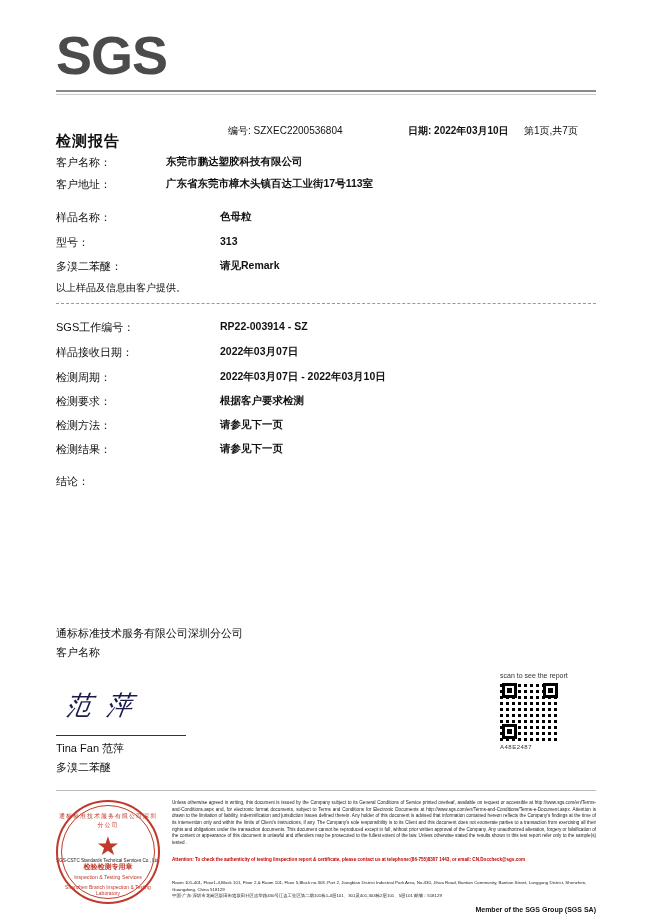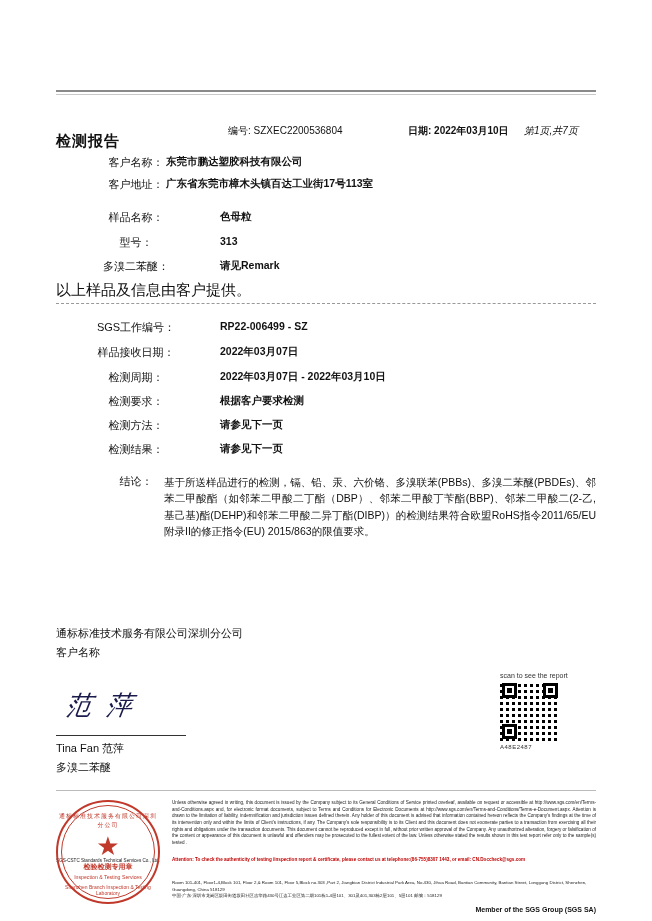--- a/index.html
+++ b/index.html
@@ -69,55 +69,53 @@
     font-size: 10px;
     color: #111;
     font-weight: bold;
   }
   .hdr-page {
     position: absolute;
     left: 524px;
     top: 124px;
     font-size: 10px;
     color: #111;
-    font-style: italic;
   }
   
   .row {
     position: absolute;
     left: 56px;
     width: 540px;
     font-size: 11px;
     color: #111;
   }
   .row .lbl {
     position: absolute;
     left: 0;
     top: 0;
     width: 160px;
     font-size: 11px;
     color: #111;
-    text-align: center;
   }
   .row .val {
     position: absolute;
     left: 164px;
     top: 0;
     font-size: 10.5px;
     color: #111;
     width: 376px;
     font-weight: bold;
   }
   .row .val.indent {
     left: 110px;
   }
   .note {
     position: absolute;
     left: 56px;
-    font-size: 15px;
+    font-size: 10px;
     color: #111;
   }
   .dashed {
     position: absolute;
     left: 56px;
     width: 540px;
     border-top: 1px dashed #999;
     height: 0;
   }
   .concl-text {
@@ -327,20 +325,21 @@
     text-align: center;
     font-size: 5px;
     color: #c0392b;
   }
 </style>
 </head>
 <body>
 
 <div class="page">
 
+  <div class="sgs-logo">SGS</div>
   <div class="logo-rule"></div>
   <div class="logo-rule2"></div>
 
   <div class="report-title">检测报告</div>
   <div class="hdr-no">编号: SZXEC2200536804</div>
   <div class="hdr-date">日期: 2022年03月10日</div>
   <div class="hdr-page">第1页,共7页</div>
 
   <div class="row" style="top:155px;">
     <span class="lbl">客户名称：</span>
@@ -362,21 +361,21 @@
   <div class="row" style="top:259px;">
     <span class="lbl">多溴二苯醚：</span>
     <span class="val">请见Remark</span>
   </div>
   <div class="note" style="top:281px;">以上样品及信息由客户提供。</div>
 
   <div class="dashed" style="top:303px;"></div>
 
   <div class="row" style="top:320px;">
     <span class="lbl">SGS工作编号：</span>
-    <span class="val">RP22-006499 - SZ</span>
+    <span class="val">RP22-003914 - SZ</span>
   </div>
   <div class="row" style="top:345px;">
     <span class="lbl">样品接收日期：</span>
     <span class="val">2022年03月07日</span>
   </div>
   <div class="row" style="top:370px;">
     <span class="lbl">检测周期：</span>
     <span class="val">2022年03月07日 - 2022年03月10日</span>
   </div>
   <div class="row" style="top:394px;">
@@ -388,21 +387,20 @@
     <span class="val">请参见下一页</span>
   </div>
   <div class="row" style="top:442px;">
     <span class="lbl">检测结果：</span>
     <span class="val">请参见下一页</span>
   </div>
 
   <div class="row" style="top:474px;">
     <span class="lbl">结论：</span>
   </div>
-  <div class="concl-text" style="top:474px;">基于所送样品进行的检测，镉、铅、汞、六价铬、多溴联苯(PBBs)、多溴二苯醚(PBDEs)、邻苯二甲酸酯（如邻苯二甲酸二丁酯（DBP）、邻苯二甲酸丁苄酯(BBP)、邻苯二甲酸二(2-乙,基己基)酯(DEHP)和邻苯二甲酸二异丁酯(DIBP)）的检测结果符合欧盟RoHS指令2011/65/EU附录II的修正指令(EU) 2015/863的限值要求。</div>
 
   <div class="company-line">通标标准技术服务有限公司深圳分公司</div>
   <div class="auth-line">客户名称</div>
   <div class="sig-script">范 萍</div>
   <div class="sig-rule"></div>
   <div class="sig-name">Tina Fan 范萍</div>
   <div class="sig-role">多溴二苯醚</div>
 
   <div class="qr-caption">scan to see the report</div>
   <div class="qr-box">

